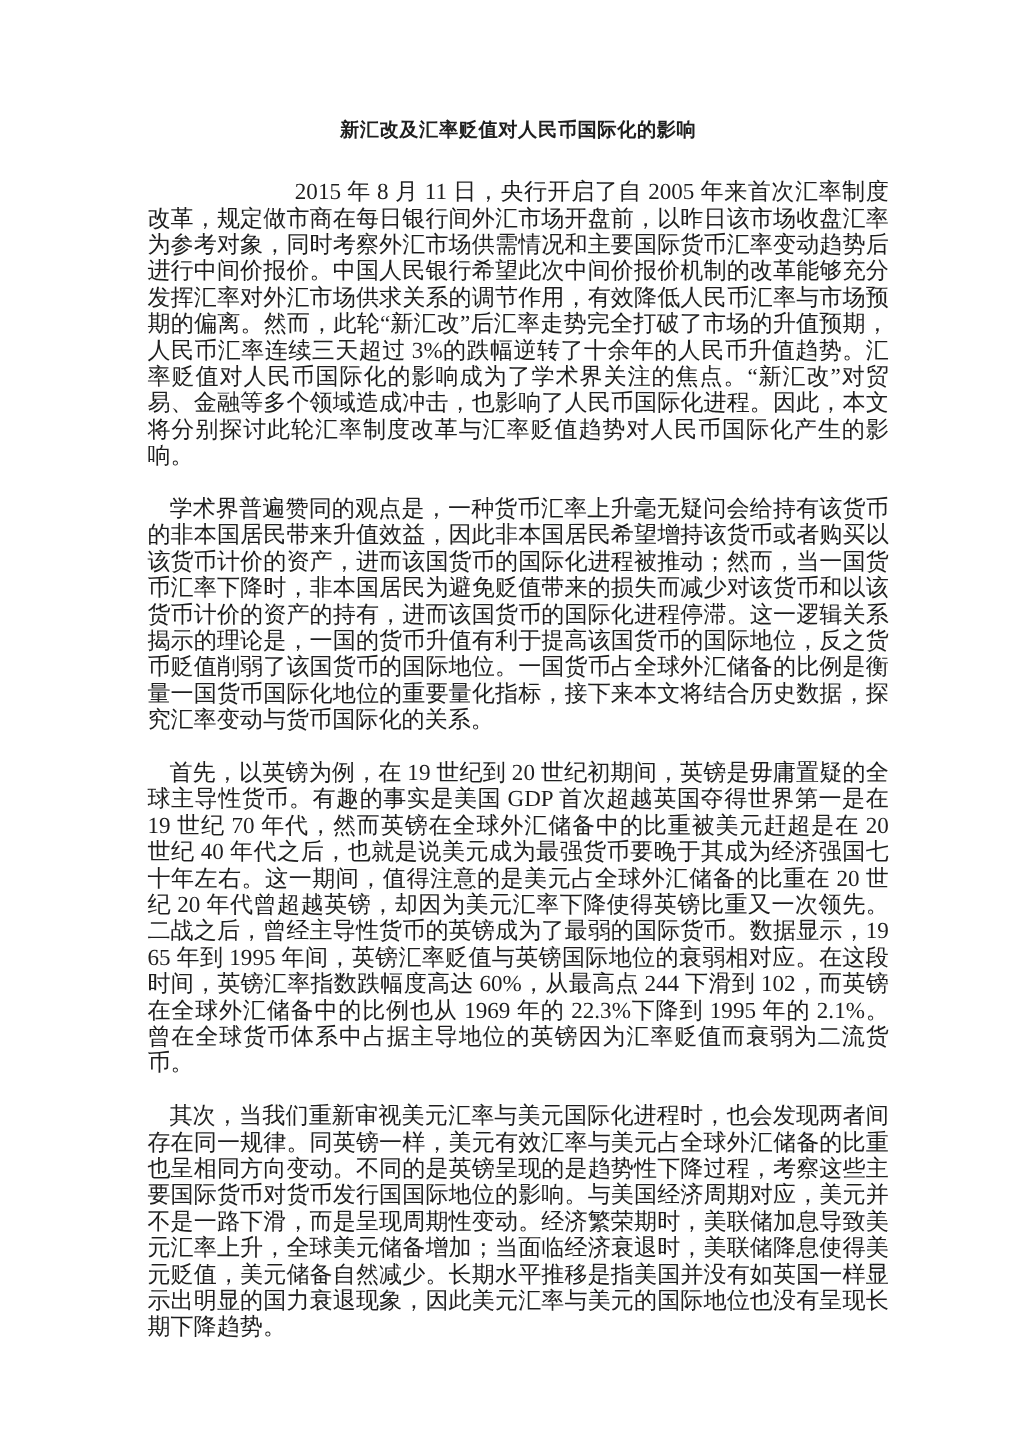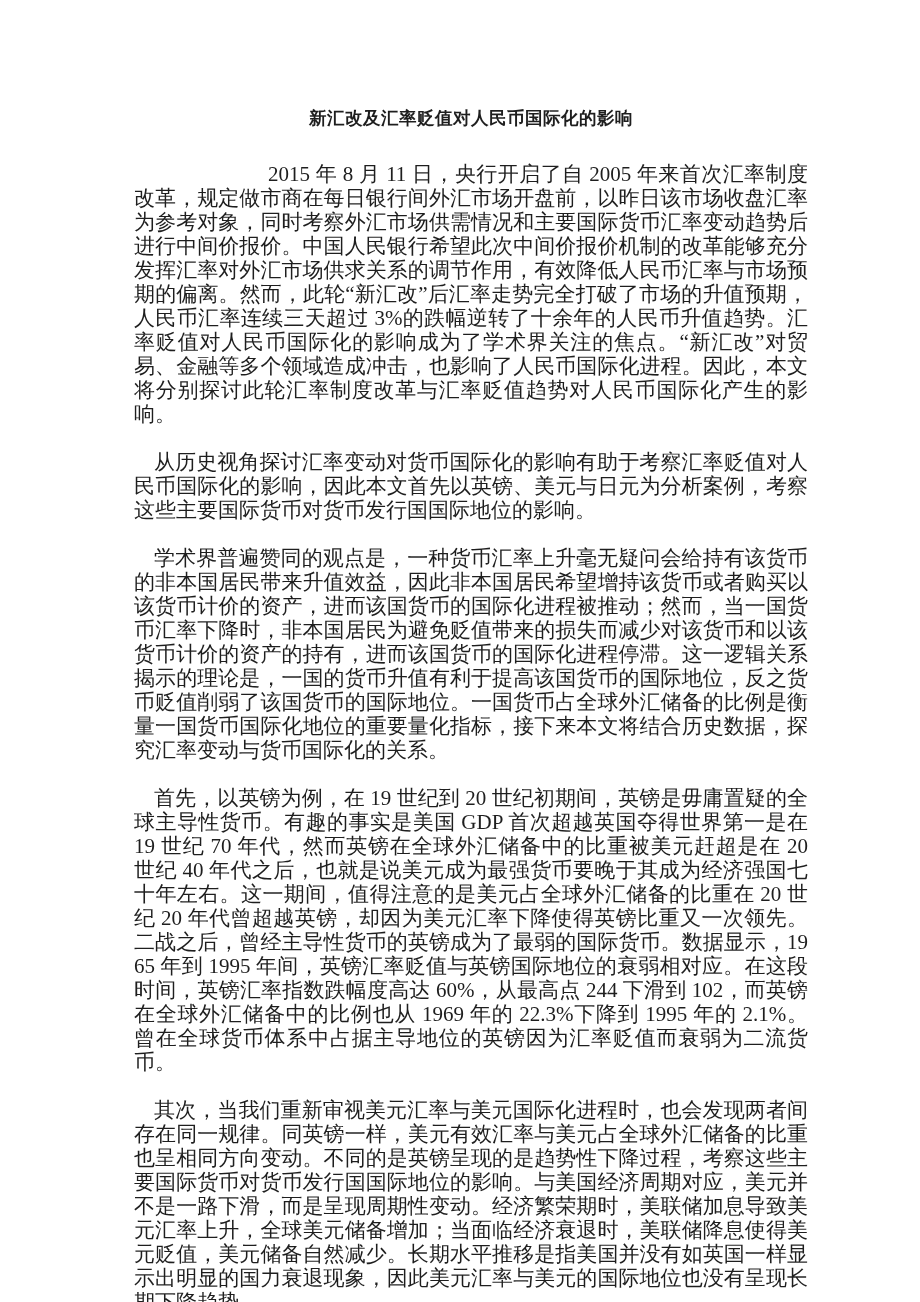--- a/index.html
+++ b/index.html
@@ -49,19 +49,18 @@
   }
 </style>
 </head>
 <body>
 
 <div class="page">
   <div class="content">
     <h1 class="doc-title">新汇改及汇率贬值对人民币国际化的影响</h1>
     <div id="paragraphs">
         <p class="para lead">2015 年 8 月 11 日，央行开启了自 2005 年来首次汇率制度改革，规定做市商在每日银行间外汇市场开盘前，以昨日该市场收盘汇率为参考对象，同时考察外汇市场供需情况和主要国际货币汇率变动趋势后进行中间价报价。中国人民银行希望此次中间价报价机制的改革能够充分发挥汇率对外汇市场供求关系的调节作用，有效降低人民币汇率与市场预期的偏离。然而，此轮“新汇改”后汇率走势完全打破了市场的升值预期，人民币汇率连续三天超过 3%的跌幅逆转了十余年的人民币升值趋势。汇率贬值对人民币国际化的影响成为了学术界关注的焦点。“新汇改”对贸易、金融等多个领域造成冲击，也影响了人民币国际化进程。因此，本文将分别探讨此轮汇率制度改革与汇率贬值趋势对人民币国际化产生的影响。</p>
-        <p class="para body">从历史视角探讨汇率变动对货币国际化的影响有助于考察汇率贬值对人民币国际化的影响，因此本文首先以英镑、美元与日元为分析案例，考察这些主要国际货币对货币发行国国际地位的影响。</p>
         <p class="para body">学术界普遍赞同的观点是，一种货币汇率上升毫无疑问会给持有该货币的非本国居民带来升值效益，因此非本国居民希望增持该货币或者购买以该货币计价的资产，进而该国货币的国际化进程被推动；然而，当一国货币汇率下降时，非本国居民为避免贬值带来的损失而减少对该货币和以该货币计价的资产的持有，进而该国货币的国际化进程停滞。这一逻辑关系揭示的理论是，一国的货币升值有利于提高该国货币的国际地位，反之货币贬值削弱了该国货币的国际地位。一国货币占全球外汇储备的比例是衡量一国货币国际化地位的重要量化指标，接下来本文将结合历史数据，探究汇率变动与货币国际化的关系。</p>
         <p class="para body">首先，以英镑为例，在 19 世纪到 20 世纪初期间，英镑是毋庸置疑的全球主导性货币。有趣的事实是美国 GDP 首次超越英国夺得世界第一是在 19 世纪 70 年代，然而英镑在全球外汇储备中的比重被美元赶超是在 20 世纪 40 年代之后，也就是说美元成为最强货币要晚于其成为经济强国七十年左右。这一期间，值得注意的是美元占全球外汇储备的比重在 20 世纪 20 年代曾超越英镑，却因为美元汇率下降使得英镑比重又一次领先。二战之后，曾经主导性货币的英镑成为了最弱的国际货币。数据显示，1965 年到 1995 年间，英镑汇率贬值与英镑国际地位的衰弱相对应。在这段时间，英镑汇率指数跌幅度高达 60%，从最高点 244 下滑到 102，而英镑在全球外汇储备中的比例也从 1969 年的 22.3%下降到 1995 年的 2.1%。曾在全球货币体系中占据主导地位的英镑因为汇率贬值而衰弱为二流货币。</p>
         <p class="para body">其次，当我们重新审视美元汇率与美元国际化进程时，也会发现两者间存在同一规律。同英镑一样，美元有效汇率与美元占全球外汇储备的比重也呈相同方向变动。不同的是英镑呈现的是趋势性下降过程，考察这些主要国际货币对货币发行国国际地位的影响。与美国经济周期对应，美元并不是一路下滑，而是呈现周期性变动。经济繁荣期时，美联储加息导致美元汇率上升，全球美元储备增加；当面临经济衰退时，美联储降息使得美元贬值，美元储备自然减少。长期水平推移是指美国并没有如英国一样显示出明显的国力衰退现象，因此美元汇率与美元的国际地位也没有呈现长期下降趋势。</p>
       </div>
   </div>
 </div>
 
 </body></html>

